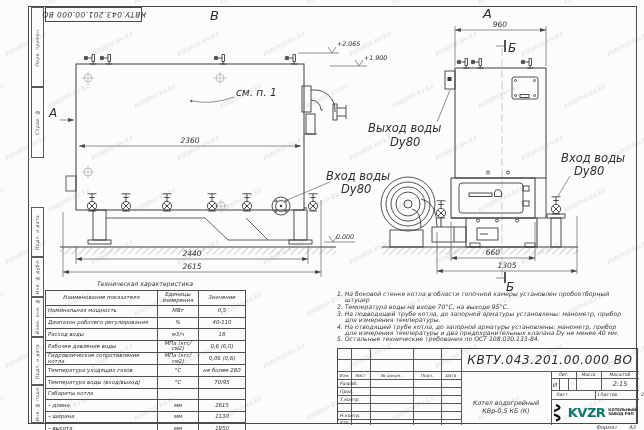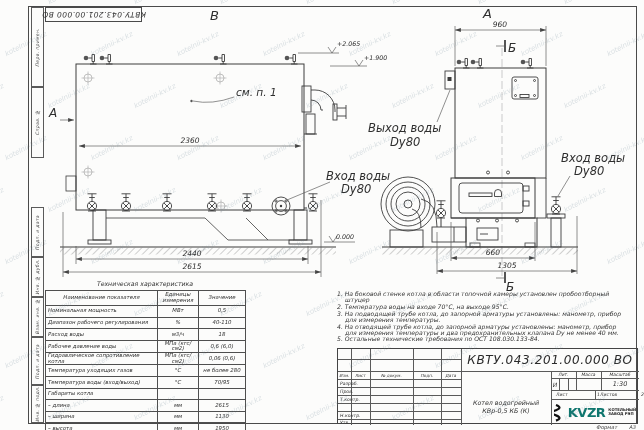--- a/index.html
+++ b/index.html
@@ -422,21 +422,21 @@
     <div class="cell docnum" style="left:123px;top:0;width:178px;height:22px">КВТУ.043.201.00.000  ВО</div>
     <div class="cell pname" style="left:123px;top:22px;width:90px;height:54px">
       <span>Котел водогрейный</span>
       <span>КВр-0,5 КБ (К)</span>
     </div>
 
     <div class="cell" style="left:213px;top:22px;width:25px;height:7px;font-size:4.4px">Лит.</div>
     <div class="cell" style="left:238px;top:22px;width:25px;height:7px;font-size:4.4px">Масса</div>
     <div class="cell" style="left:263px;top:22px;width:38px;height:7px;font-size:4.4px">Масштаб</div>
     <div class="cell" style="left:213px;top:29px;width:8px;height:12px;font-size:6px">И</div>
-    <div class="cell" style="left:263px;top:29px;width:38px;height:12px;font-size:6.5px">1:30</div>
+    <div class="cell" style="left:263px;top:29px;width:38px;height:12px;font-size:6.5px">2:15</div>
 
     <div class="cell" style="left:213px;top:41px;width:44px;height:9px;font-size:4.6px;justify-content:space-between;padding:0 5px">
       <span>Лист</span>
       <span>1</span>
     </div>
     <div class="cell" style="left:257px;top:41px;width:44px;height:9px;font-size:4.6px;justify-content:space-between;padding:0 5px">
       <span>Листов</span>
       <span>2</span>
     </div>
 

